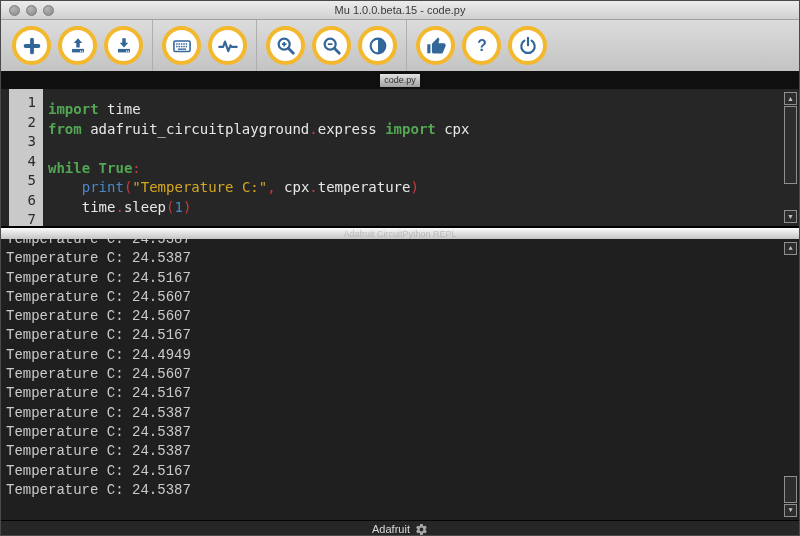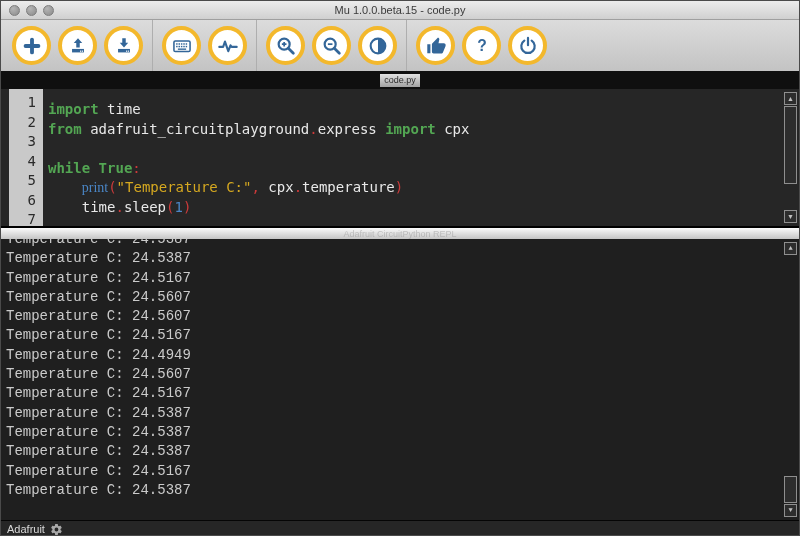--- a/index.html
+++ b/index.html
@@ -70,21 +70,21 @@
     flex: 1;
     font-family: "DejaVu Sans Mono", monospace;
     font-size: 14px; line-height: 19.5px;
     color: #e8e8e8; padding: 11px 0 0 5px; white-space: pre;
     overflow: hidden;
   }
   .tok-keyword { color: #53a653; font-weight: bold; }
   .tok-plain   { color: #e8e8e8; }
   .tok-punct   { color: #cc3a3a; }
   .tok-string  { color: #d5a820; }
-  .tok-builtin { color: #4a86c6; font-family: Liberation Serif, serif; }
+  .tok-builtin { color: #4a86c6; }
   .tok-number  { color: #4a86c6; }
   
   .vscroll {
     position: absolute; right: 1px; top: 3px; bottom: 3px; width: 15px;
     display: flex; flex-direction: column; align-items: center;
   }
   .sb-btn {
     width: 13px; height: 13px; flex: 0 0 auto;
     border: 1px solid #8f8f8f; background: #2d2d2d;
     color: #c0c0c0; font-size: 7px; line-height: 11px; text-align: center;
@@ -108,21 +108,21 @@
   .serial {
     height: 281px; background: #1f1f1f;
     overflow: hidden; position: relative;
     font-family: Liberation Mono, monospace;
     font-size: 14px; line-height: 19.3px; color: #cbcbcb;
   }
   .serial-inner { margin-top: -9px; padding-left: 5px; }
   
   .statusbar {
     height: 17px; background: #262626; border-top: 1px solid #050505;
-    display: flex; align-items: center; justify-content: flex-start;
+    display: flex; align-items: center; justify-content: center;
     gap: 5px; padding: 0 6px;
   }
   .mode-label { font-size: 11px; color: #d8d8d8; }
   .gear { display: flex; cursor: pointer; }
   .gear svg { width: 13px; height: 13px; fill: #a8a8a8; }
 </style>
 </head>
 <body>
 
 <div class="window">

